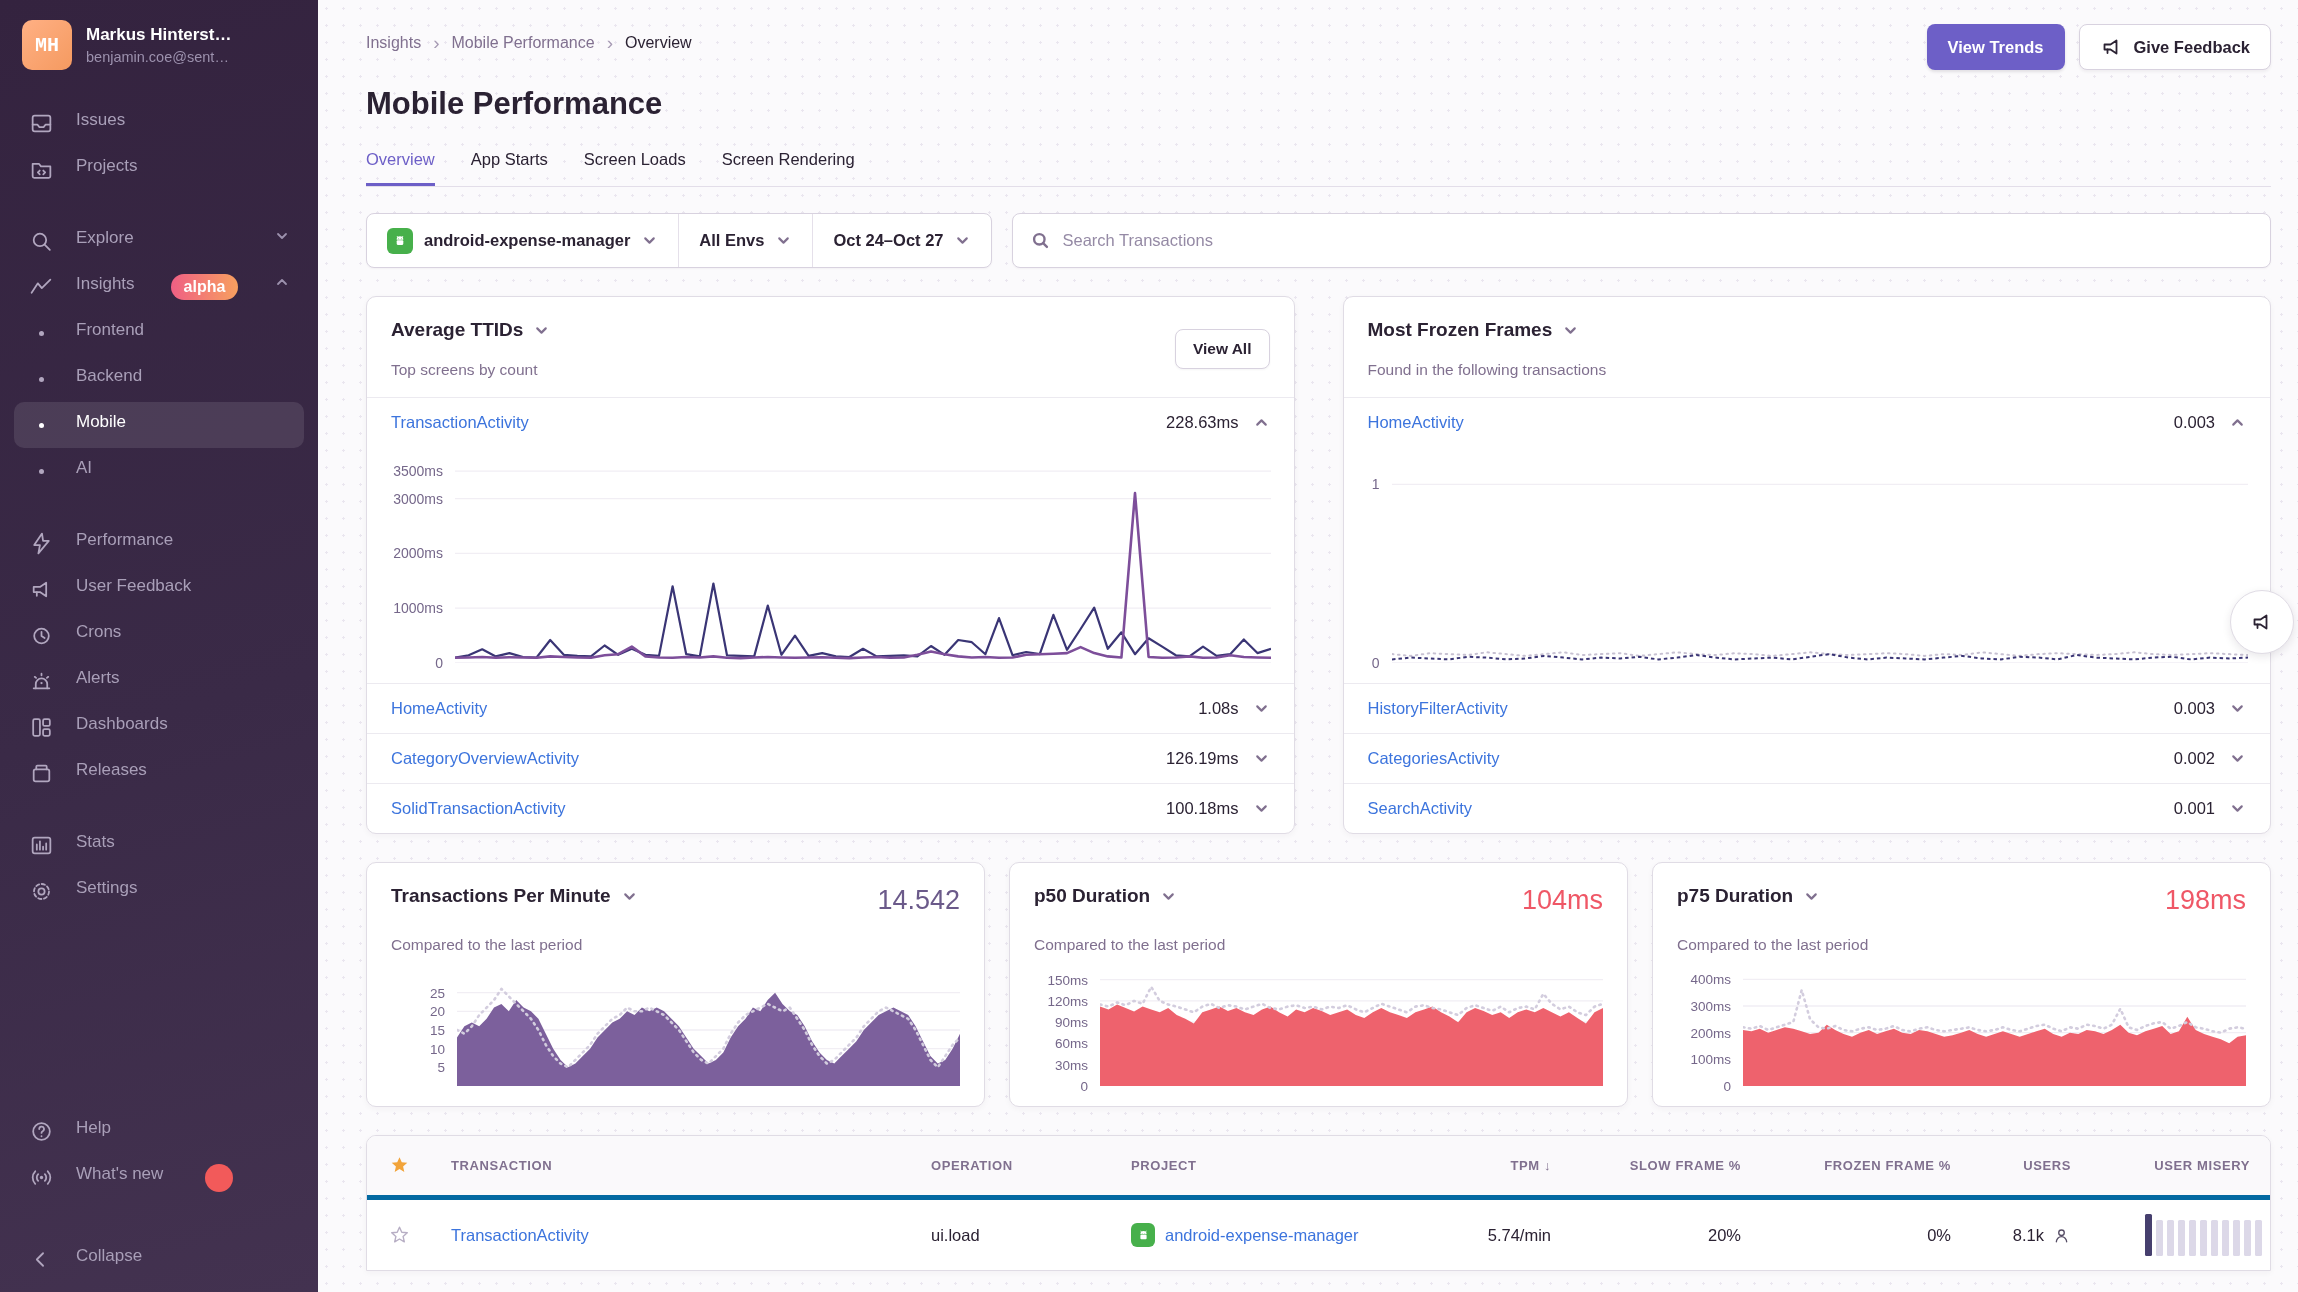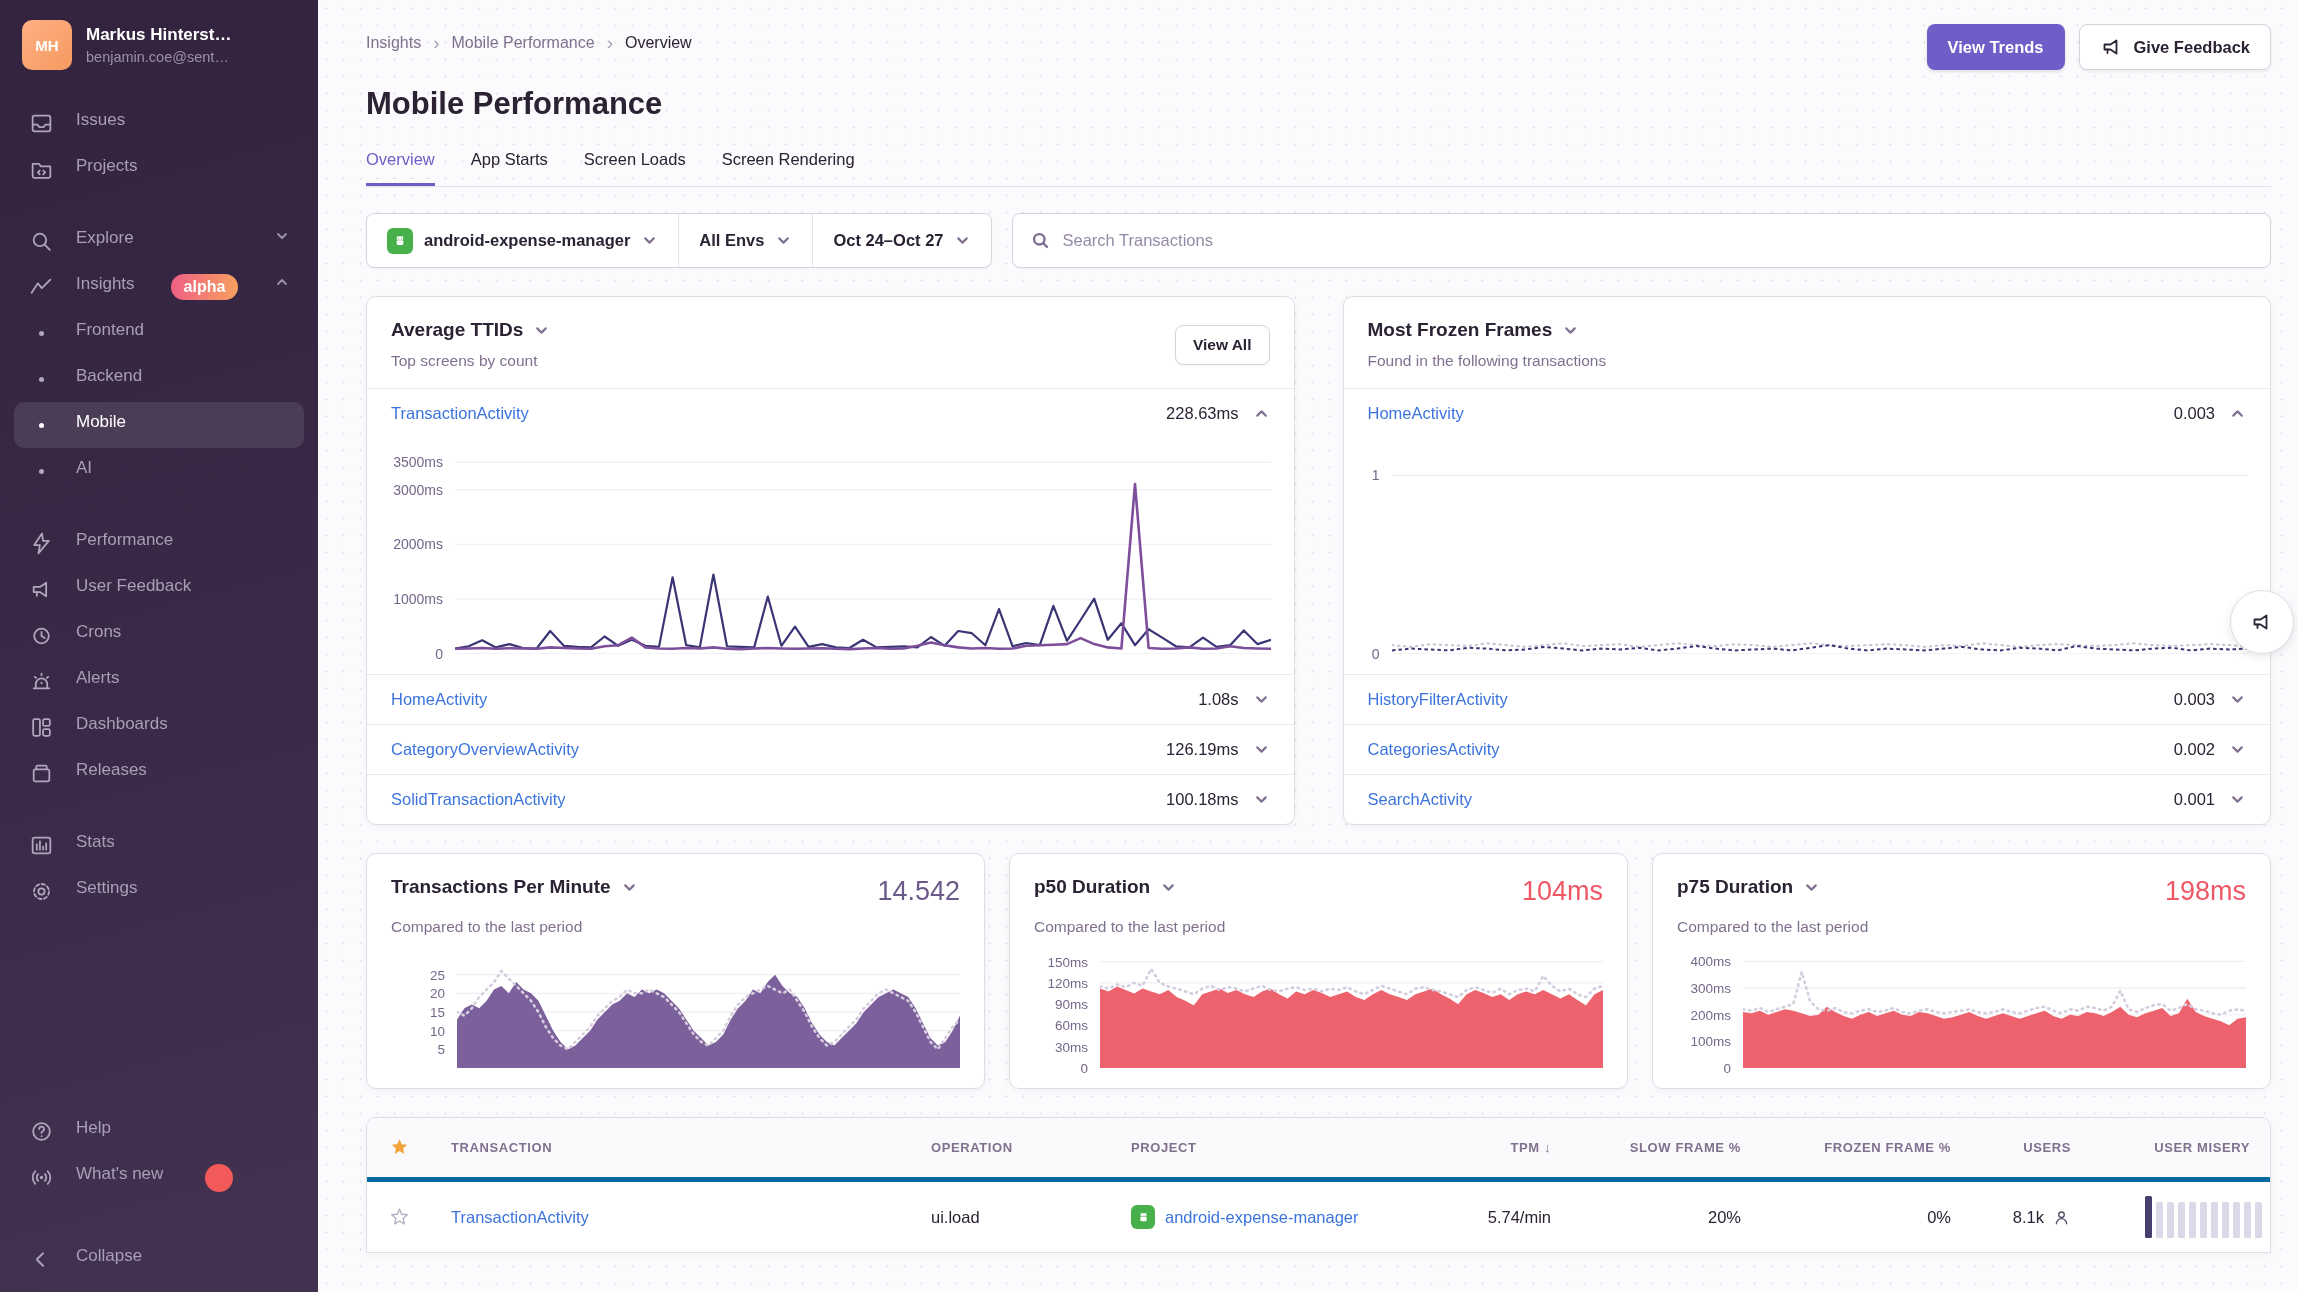--- a/index.html
+++ b/index.html
@@ -6,21 +6,21 @@
   html,body { width:2298px; height:1292px; }
   body { font-family:"Liberation Sans", sans-serif; overflow:hidden; background:#fbfafc; }
   .app { width:2298px; height:1292px; display:flex; position:relative; overflow:hidden; }
 
   
   .sidebar { width:318px; flex-shrink:0; height:100%;
     background:linear-gradient(165deg,#34233f 0%,#3a2a47 55%,#433250 100%);
     display:flex; flex-direction:column; padding:20px 0 10px; color:#a99fb8; }
   .user { display:flex; gap:14px; padding:0 22px; margin-bottom:30px; cursor:pointer; align-items:center;}
   .avatar { width:50px; height:50px; border-radius:10px; background:linear-gradient(135deg,#ffb084,#f59a60);
-    color:#fff; font-weight:bold; font-size:15px; display:flex; align-items:center; justify-content:center; flex-shrink:0;}
+    color:#fff; font-weight:bold; font-size:20px; display:flex; align-items:center; justify-content:center; flex-shrink:0;font-family:Liberation Mono, monospace;}
   .user-text { min-width:0; }
   .user-name { color:#fff; font-weight:700; font-size:17px; white-space:nowrap; overflow:hidden; }
   .user-email { color:#9c91ad; font-size:14.5px; margin-top:4px; white-space:nowrap; overflow:hidden; }
   .nav { display:flex; flex-direction:column; flex:1; }
   .nav-group { margin-top:26px; display:flex; flex-direction:column; }
   .nav-group.first { margin-top:0; }
   .nav-item { display:flex; align-items:flex-start; gap:22px; padding:10px 28px; font-size:17px; cursor:pointer; color:#a99fb8;}
   .ic-slot { width:26px; height:26px; display:flex; align-items:center; justify-content:center; flex-shrink:0;}
   .ic { width:25px; height:25px; stroke:#b1a6bf; stroke-width:1.7; fill:none; stroke-linecap:round; stroke-linejoin:round; }
   .bullet { width:5px; height:5px; border-radius:50%; background:#b1a6bf; }
@@ -68,21 +68,21 @@
   .search-box input::placeholder { color:#958aa5; }
   .chev16 { width:17px; height:17px; stroke:#80708f; stroke-width:2; fill:none; stroke-linecap:round; stroke-linejoin:round; flex-shrink:0;}
   .android-tile { width:26px; height:26px; border-radius:6px; background:#47b04b; display:flex; align-items:center; justify-content:center; flex-shrink:0;}
 
   
   .cards-row { margin-top:28px; display:flex; gap:48px; }
   .card { background:#fff; border:1px solid #e0dce5; border-radius:10px; box-shadow:0 2px 6px rgba(43,34,51,.04); flex:1; min-width:0;}
   .card-head { padding:22px 24px 18px; display:flex; justify-content:space-between; align-items:center; }
   .card-title-row { display:flex; align-items:center; gap:10px; cursor:pointer; }
   .card-title { font-size:19px; font-weight:700; color:#2b2233; }
-  .card-sub { font-size:15.5px; color:#80708f; margin-top:11px; }
+  .card-sub { font-size:15.5px; color:#80708f; margin-top:20px; }
   .view-all { background:#fff; border:1px solid #d8d2df; border-radius:8px; padding:10px 17px; font-size:15.5px;
     font-weight:700; color:#2b2233; cursor:pointer; font-family:inherit; box-shadow:0 1px 2px rgba(43,34,51,.05);}
   .acc-row { display:flex; justify-content:space-between; align-items:center; padding:15px 24px; border-top:1px solid #eceaf0; }
   .acc-link { color:#3c74dd; font-size:16.5px; cursor:pointer; }
   .acc-right { display:flex; align-items:center; gap:14px; }
   .acc-value { font-size:16.5px; color:#2b2233; }
 
   .chart-wrap { display:flex; padding:16px 22px 20px 0; }
   .yaxis { position:relative; font-size:14px; color:#75678a; }
   .yaxis span { position:absolute; right:12px; transform:translateY(-50%); white-space:nowrap; }

